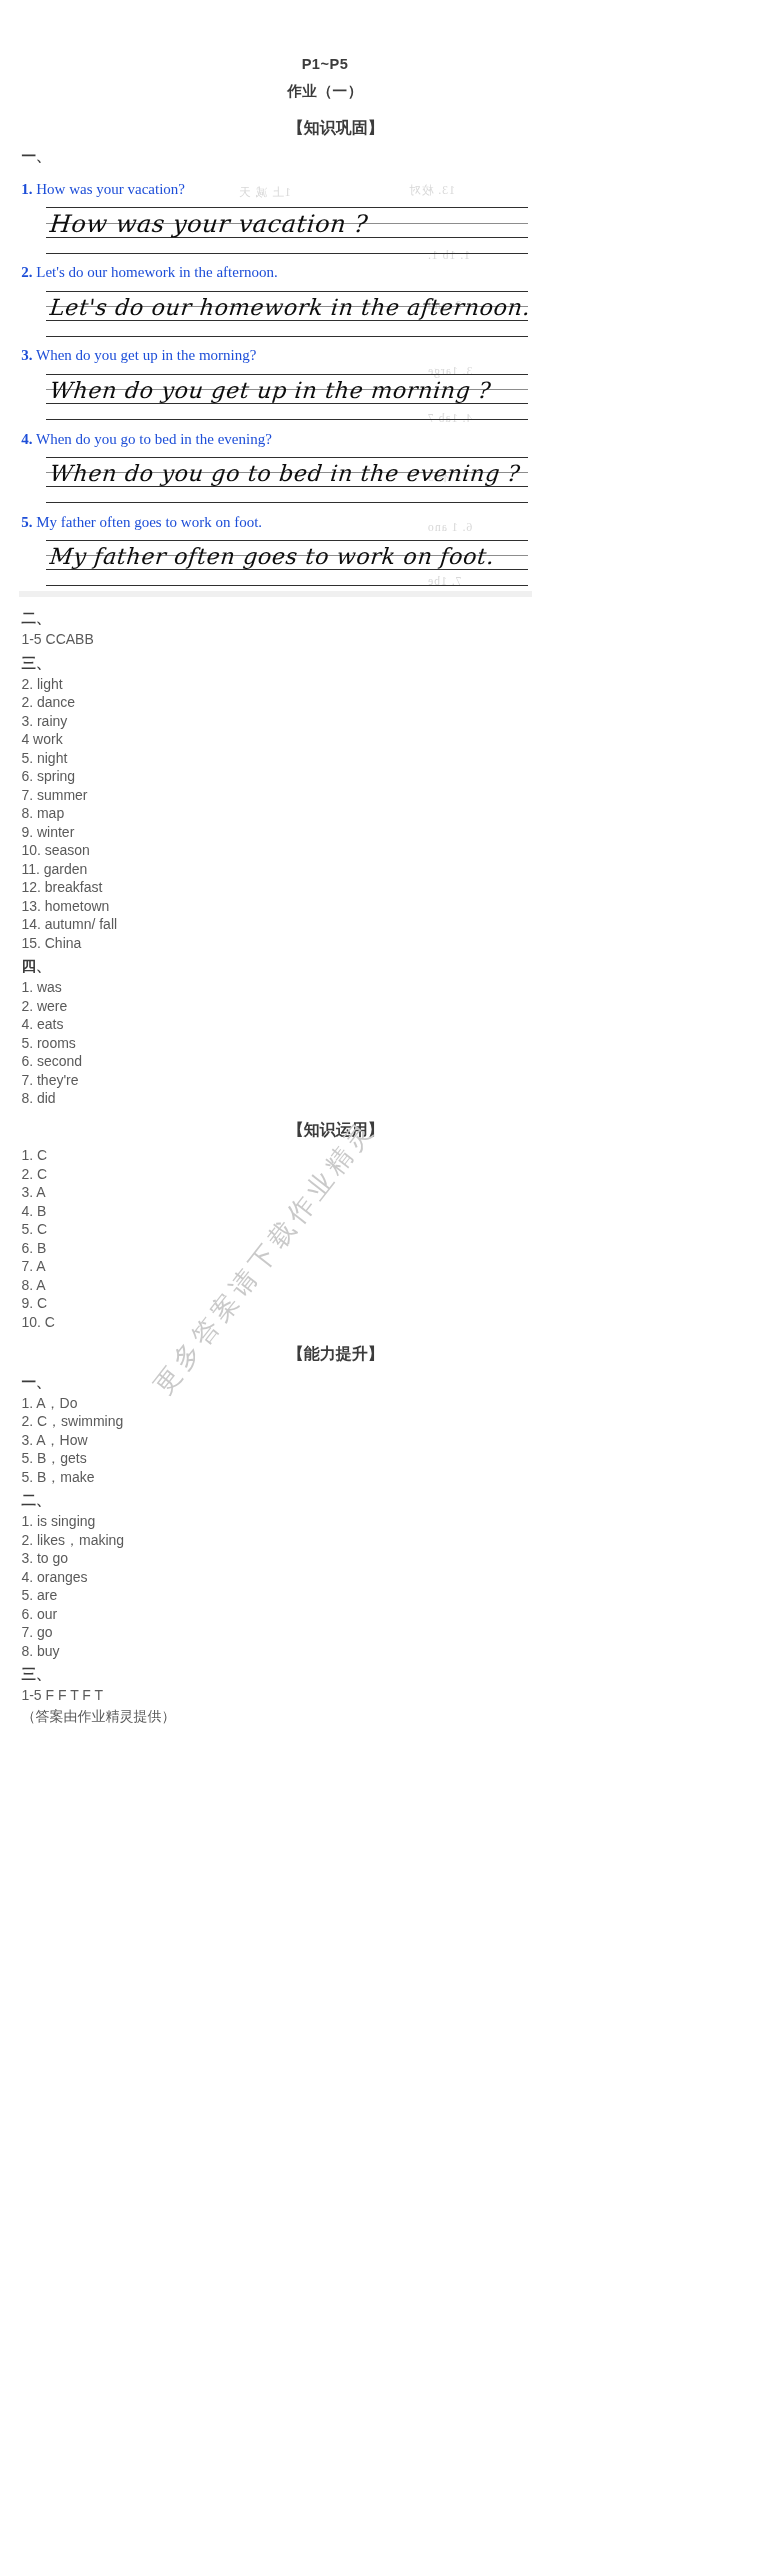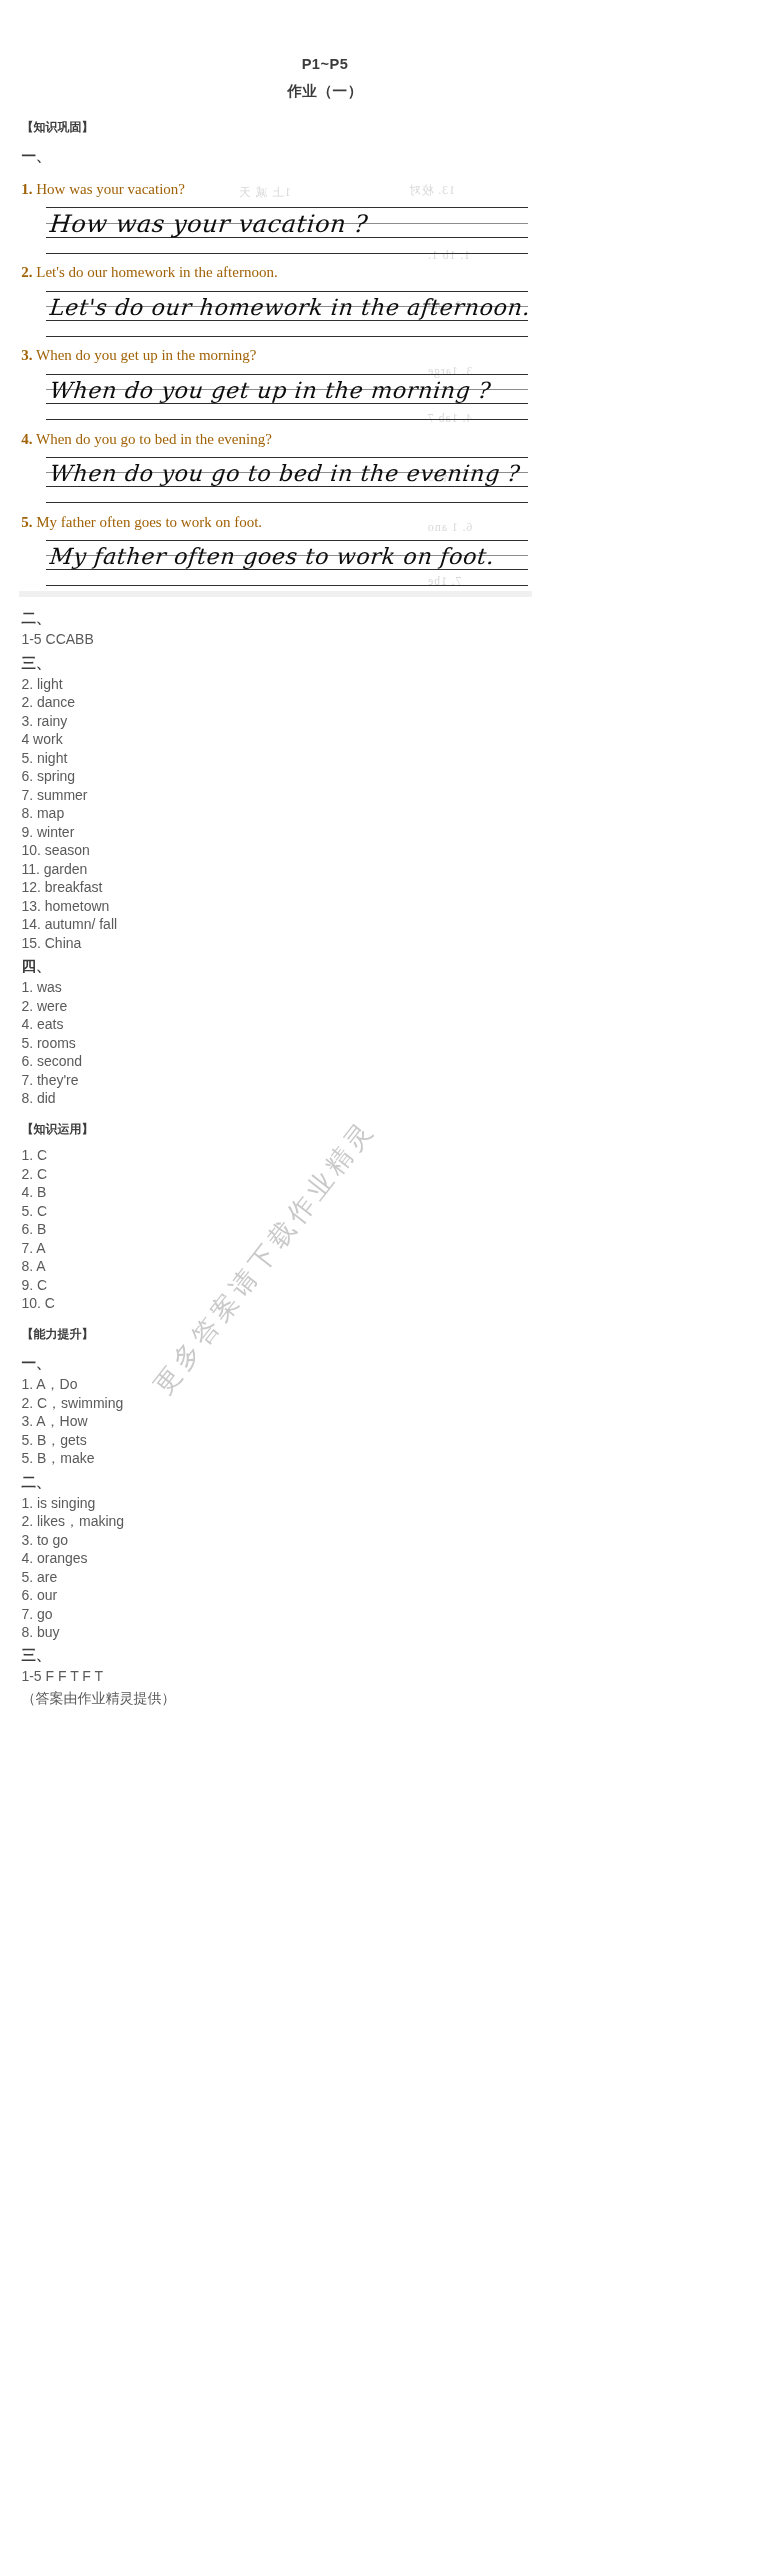--- a/index.html
+++ b/index.html
@@ -32,25 +32,26 @@
   .doc-header .hdr-line {
     font-size: 14.6px;
     font-weight: bold;
     color: #3c3c3c;
     line-height: 27px;
     letter-spacing: 0.5px;
   }
 
   
   .section-title {
-    font-size: 12px;
+    font-size: 16px;
     font-weight: bold;
     color: #3c3c3c;
     margin: 9.7px 0 3.9px 21.4px;
     line-height: 25px;
+    text-align: center;
   }
   .part-label {
     font-size: 14.6px;
     font-weight: bold;
     color: #3c3c3c;
     margin: 1.9px 0 0 21.4px;
     line-height: 24px;
   }
   .ans-line {
     font-size: 14px;
@@ -74,21 +75,21 @@
     background: #ffffff;
     padding: 0 0 7.8px 0;
   }
   .scan-item {
     position: relative;
     margin-bottom: 1.9px;
   }
   .q-text {
     font-family: "Liberation Serif", "DejaVu Serif", serif;
     font-size: 15px;
-    color: #a16207;
+    color: #1d4ed8;
     line-height: 21.4px;
     padding: 3.9px 0 1.9px 1.9px;
     white-space: nowrap;
   }
   .q-text .qnum {
     font-weight: bold;
     font-family: "Liberation Serif", "DejaVu Serif", serif;
   }
   
   .ruling {
@@ -280,20 +281,21 @@
   <div class="ans-line">2. were</div>
   <div class="ans-line">4. eats</div>
   <div class="ans-line">5. rooms</div>
   <div class="ans-line">6. second</div>
   <div class="ans-line">7. they're</div>
   <div class="ans-line">8. did</div>
 
   <div class="section-title">【知识运用】</div>
   <div class="ans-line">1. C</div>
   <div class="ans-line">2. C</div>
+  <div class="ans-line">3. A</div>
   <div class="ans-line">4. B</div>
   <div class="ans-line">5. C</div>
   <div class="ans-line">6. B</div>
   <div class="ans-line">7. A</div>
   <div class="ans-line">8. A</div>
   <div class="ans-line">9. C</div>
   <div class="ans-line">10. C</div>
 
   <div class="section-title">【能力提升】</div>
 

